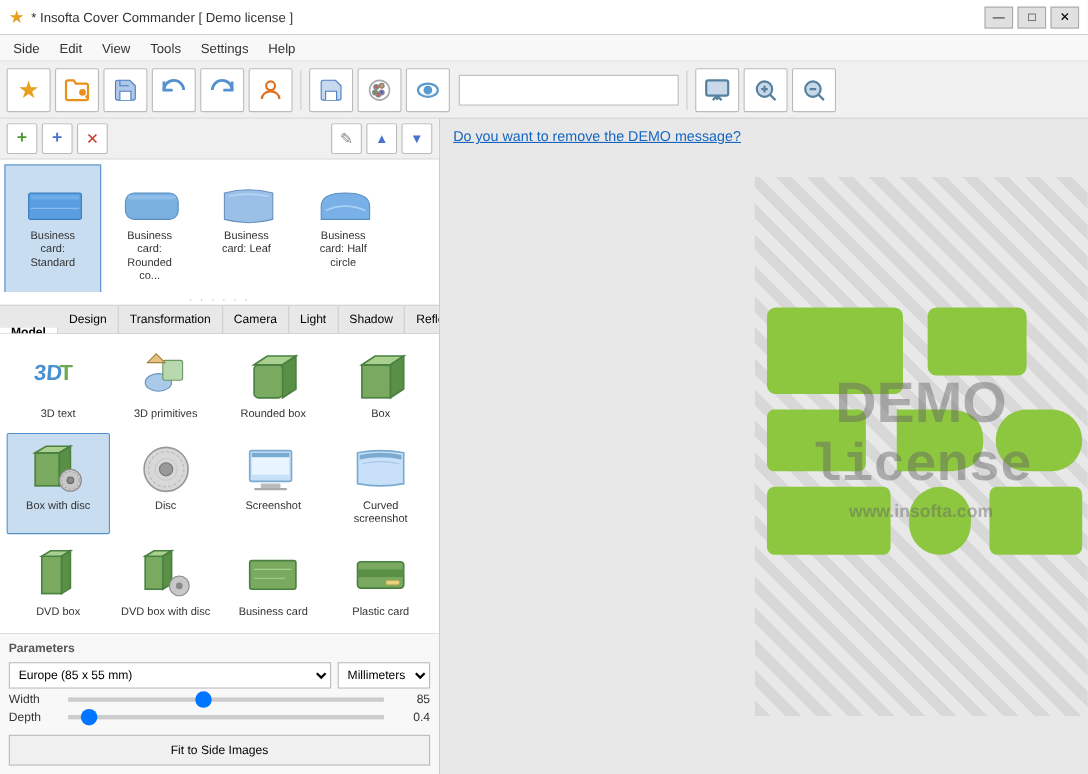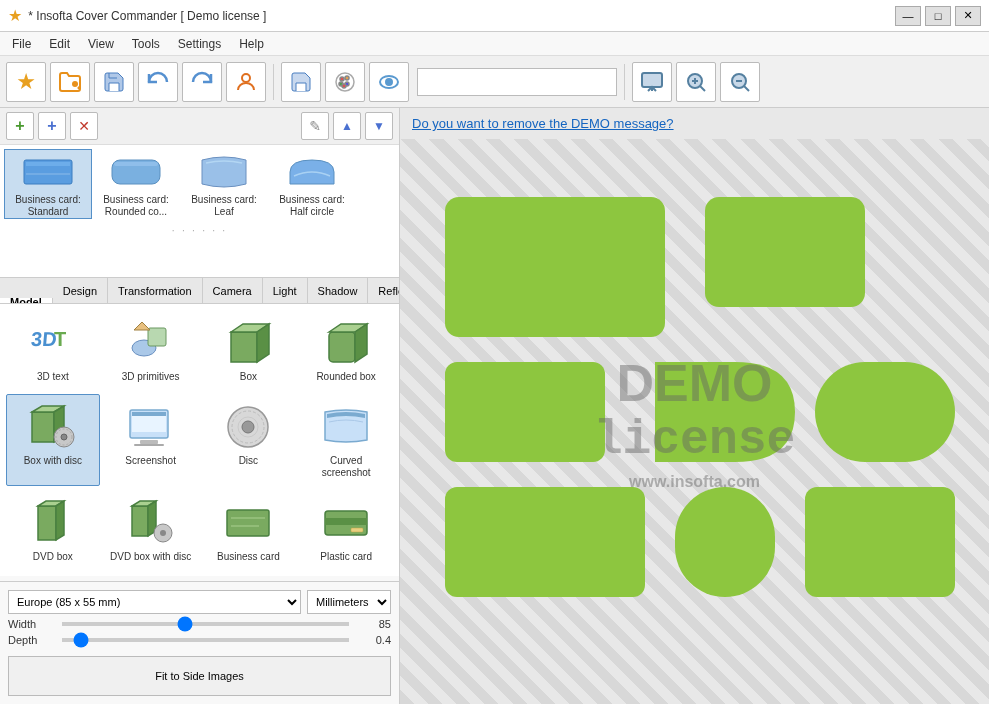--- a/index.html
+++ b/index.html
@@ -25,21 +25,21 @@
     #main { display: flex; height: calc(704px - 32px - 24px - 52px); }
 
     
     #left-panel { width: 400px; background: #f8f8f8; border-right: 1px solid #ccc; display: flex; flex-direction: column; }
 
     
     #template-area { height: 170px; border-bottom: 1px solid #ccc; background: #fff; overflow: hidden; position: relative; }
     #template-toolbar { display: flex; align-items: center; padding: 4px 6px; gap: 4px; background: #f0f0f0; border-bottom: 1px solid #ddd; }
     .template-btn { width: 28px; height: 28px; border: 1px solid #bbb; background: #fff; cursor: pointer; display: flex; align-items: center; justify-content: center; font-size: 14px; border-radius: 2px; }
     .template-grid { display: flex; flex-wrap: wrap; gap: 0; padding: 4px; overflow-y: auto; max-height: 120px; }
-    .template-item { width: 88px; text-align: center; padding: 0; cursor: pointer; border: 1px solid transparent; }
+    .template-item { width: 88px; text-align: center; padding: 15px; cursor: pointer; border: 1px solid transparent; }
     .template-item.selected { background: #c8ddf0; border-color: #5590c8; }
     .template-item .timg { width: 60px; height: 44px; margin: 0 auto; display: flex; align-items: center; justify-content: center; font-size: 28px; }
     .template-item .tlabel { font-size: 10px; color: #333; word-break: break-word; line-height: 1.2; }
 
     
     #tabs { display: flex; background: #e8e8e8; border-bottom: 1px solid #ccc; height: 26px; overflow: hidden; }
     .tab { padding: 4px 10px; cursor: pointer; font-size: 11px; border-right: 1px solid #ccc; display: flex; align-items: center; white-space: nowrap; }
     .tab.active { background: #fff; border-bottom: 2px solid #fff; font-weight: bold; margin-top: 20px; }
 
     
@@ -50,24 +50,24 @@
     .model-label { font-size: 10px; color: #333; margin-top: 2px; line-height: 1.2; }
 
     
     #params { border-top: 1px solid #ccc; background: #f8f8f8; padding: 8px; }
     #params-title { font-weight: bold; font-size: 11px; margin-bottom: 6px; color: #555; }
     .param-row { display: flex; align-items: center; margin-bottom: 4px; gap: 6px; }
     .param-select { height: 24px; border: 1px solid #bbb; font-size: 11px; padding: 0 4px; background: #fff; }
     .param-label { font-size: 11px; color: #333; width: 48px; }
     .param-slider { flex: 1; height: 4px; background: #ccc; appearance: none; cursor: pointer; }
     .param-value { font-size: 11px; color: #333; width: 36px; text-align: right; }
-    #fit-btn { width: 100%; height: 40px; background: #f0f0f0; border: 1px solid #bbb; cursor: pointer; font-size: 11px; margin-top: 6px; }
-
-    
-    #right-panel { flex: 1; background: #e8e8e8; display: flex; flex-direction: column; align-items: center; justify-content: flex-start; overflow: hidden; position: relative; }
+    #fit-btn { width: 100%; height: 28px; background: #f0f0f0; border: 1px solid #bbb; cursor: pointer; font-size: 11px; margin-top: 6px; }
+
+    
+    #right-panel { flex: 1; background: #e8e8e8; display: flex; flex-direction: row; align-items: center; justify-content: flex-start; overflow: hidden; position: relative; }
     #demo-link { padding: 8px 12px; font-size: 13px; color: #1565c0; text-decoration: underline; cursor: pointer; align-self: flex-start; }
     #preview-area { flex: 1; width: 100%; display: flex; align-items: flex-start; justify-content: center; position: relative; overflow: hidden; }
     #preview-canvas { width: 100%; height: 100%; background: 
       repeating-linear-gradient(45deg, #d8d8d8 0px, #d8d8d8 10px, #e8e8e8 10px, #e8e8e8 20px); 
       position: relative; display: flex; align-items: center; justify-content: center; }
 
     
     #demo-watermark { position: absolute; font-size: 48px; font-weight: bold; color: rgba(100,100,100,0.45); text-align: center; pointer-events: none; z-index: 10; }
     #demo-watermark .demo-line1 { font-size: 52px; }
     #demo-watermark .demo-line2 { font-size: 48px; font-family: Liberation Mono, monospace; }
@@ -91,21 +91,21 @@
     <span>* Insofta Cover Commander [ Demo license ]</span>
   </div>
   <div id="title-bar-right">
     <button class="title-btn">—</button>
     <button class="title-btn">□</button>
     <button class="title-btn close">✕</button>
   </div>
 </div>
 
 <div id="menu-bar">
-  <span class="menu-item">File</span>
+  <span class="menu-item">Side</span>
   <span class="menu-item">Edit</span>
   <span class="menu-item">View</span>
   <span class="menu-item">Tools</span>
   <span class="menu-item">Settings</span>
   <span class="menu-item">Help</span>
 </div>
 
 <div id="toolbar">
 
   <button class="toolbar-btn" title="New" style="color:#e8a020; font-size:22px;">★</button>
@@ -282,81 +282,81 @@
               <rect x="22" y="10" width="18" height="18" rx="2" fill="#b8d8b0" stroke="#6a9860" stroke-width="1"></rect>
               <polygon points="8,12 16,4 24,12" fill="#e8c080" stroke="#a08040" stroke-width="1"></polygon>
             </svg>
           </div>
           <div class="model-label">3D primitives</div>
         </div>
 
         <div class="model-item">
           <div class="model-icon">
             <svg width="50" height="50" viewBox="0 0 50 50">
+              <rect x="8" y="14" width="26" height="30" rx="4" fill="#7aaa60" stroke="#4a8040" stroke-width="1.5"></rect>
+              <polygon points="8,14 20,6 46,6 34,14" fill="#aad090" stroke="#4a8040" stroke-width="1.5"></polygon>
+              <polygon points="34,14 46,6 46,36 34,44" fill="#5a9045" stroke="#4a8040" stroke-width="1.5"></polygon>
+            </svg>
+          </div>
+          <div class="model-label">Rounded box</div>
+        </div>
+
+        <div class="model-item">
+          <div class="model-icon">
+            <svg width="50" height="50" viewBox="0 0 50 50">
               <rect x="8" y="14" width="26" height="30" fill="#7aaa60" stroke="#4a8040" stroke-width="1.5"></rect>
               <polygon points="8,14 20,6 46,6 34,14" fill="#aad090" stroke="#4a8040" stroke-width="1.5"></polygon>
               <polygon points="34,14 46,6 46,36 34,44" fill="#5a9045" stroke="#4a8040" stroke-width="1.5"></polygon>
             </svg>
           </div>
           <div class="model-label">Box</div>
-        </div>
-
-        <div class="model-item">
-          <div class="model-icon">
-            <svg width="50" height="50" viewBox="0 0 50 50">
-              <rect x="8" y="14" width="26" height="30" rx="4" fill="#7aaa60" stroke="#4a8040" stroke-width="1.5"></rect>
-              <polygon points="8,14 20,6 46,6 34,14" fill="#aad090" stroke="#4a8040" stroke-width="1.5"></polygon>
-              <polygon points="34,14 46,6 46,36 34,44" fill="#5a9045" stroke="#4a8040" stroke-width="1.5"></polygon>
-            </svg>
-          </div>
-          <div class="model-label">Rounded box</div>
         </div>
 
         <div class="model-item selected">
           <div class="model-icon">
             <svg width="50" height="50" viewBox="0 0 50 50">
               <rect x="4" y="10" width="22" height="30" fill="#7aaa60" stroke="#4a8040" stroke-width="1.5"></rect>
               <polygon points="4,10 14,4 36,4 26,10" fill="#aad090" stroke="#4a8040" stroke-width="1.5"></polygon>
               <polygon points="26,10 36,4 36,34 26,40" fill="#5a9045" stroke="#4a8040" stroke-width="1.5"></polygon>
               <ellipse cx="36" cy="35" rx="10" ry="10" fill="#c8c8c8" stroke="#888" stroke-width="1"></ellipse>
               <ellipse cx="36" cy="35" rx="3" ry="3" fill="#888" stroke="#666" stroke-width="1"></ellipse>
               <ellipse cx="36" cy="35" rx="8" ry="8" fill="none" stroke="#aaa" stroke-width="1" stroke-dasharray="2 2"></ellipse>
             </svg>
           </div>
           <div class="model-label">Box with disc</div>
         </div>
 
         <div class="model-item">
           <div class="model-icon">
             <svg width="50" height="50" viewBox="0 0 50 50">
+              <ellipse cx="25" cy="25" rx="20" ry="20" fill="#d8d8d8" stroke="#999" stroke-width="1.5"></ellipse>
+              <ellipse cx="25" cy="25" rx="6" ry="6" fill="#999" stroke="#777" stroke-width="1"></ellipse>
+              <ellipse cx="25" cy="25" rx="16" ry="16" fill="none" stroke="#bbb" stroke-width="1" stroke-dasharray="3 2"></ellipse>
+              <ellipse cx="25" cy="25" rx="10" ry="10" fill="none" stroke="#bbb" stroke-width="0.5"></ellipse>
+            </svg>
+          </div>
+          <div class="model-label">Disc</div>
+        </div>
+
+        <div class="model-item">
+          <div class="model-icon">
+            <svg width="50" height="50" viewBox="0 0 50 50">
               <rect x="4" y="8" width="38" height="28" rx="2" fill="#c8e0f8" stroke="#7aaad0" stroke-width="1.5"></rect>
               <rect x="6" y="10" width="34" height="20" fill="#e8f4ff"></rect>
               <rect x="6" y="10" width="34" height="4" fill="#7aaad0"></rect>
               <rect x="14" y="38" width="18" height="4" fill="#bbb" rx="1"></rect>
               <rect x="8" y="42" width="30" height="2" fill="#aaa" rx="1"></rect>
             </svg>
           </div>
           <div class="model-label">Screenshot</div>
         </div>
 
         <div class="model-item">
           <div class="model-icon">
             <svg width="50" height="50" viewBox="0 0 50 50">
-              <ellipse cx="25" cy="25" rx="20" ry="20" fill="#d8d8d8" stroke="#999" stroke-width="1.5"></ellipse>
-              <ellipse cx="25" cy="25" rx="6" ry="6" fill="#999" stroke="#777" stroke-width="1"></ellipse>
-              <ellipse cx="25" cy="25" rx="16" ry="16" fill="none" stroke="#bbb" stroke-width="1" stroke-dasharray="3 2"></ellipse>
-              <ellipse cx="25" cy="25" rx="10" ry="10" fill="none" stroke="#bbb" stroke-width="0.5"></ellipse>
-            </svg>
-          </div>
-          <div class="model-label">Disc</div>
-        </div>
-
-        <div class="model-item">
-          <div class="model-icon">
-            <svg width="50" height="50" viewBox="0 0 50 50">
               <path d="M4 10 Q25 6 46 10 L46 38 Q25 42 4 38 Z" fill="#c8e0f8" stroke="#7aaad0" stroke-width="1.5"></path>
               <path d="M6 12 Q25 8 44 12 L44 16 Q25 12 6 16 Z" fill="#7aaad0"></path>
               <path d="M8 20 Q25 16 42 20" fill="none" stroke="#aac8e8" stroke-width="1"></path>
             </svg>
           </div>
           <div class="model-label">Curved screenshot</div>
         </div>
 
         <div class="model-item">
           <div class="model-icon">
@@ -401,20 +401,21 @@
               <rect x="30" y="30" width="12" height="4" rx="1" fill="#e8d080" stroke="#c0a040" stroke-width="0.5"></rect>
             </svg>
           </div>
           <div class="model-label">Plastic card</div>
         </div>
 
       </div>
     </div>
 
     <div id="params">
+      <div id="params-title">Parameters</div>
       <div class="param-row">
         <select class="param-select" style="flex:1;">
           <option>Europe (85 x 55 mm)</option>
           <option>Standard (90 x 50 mm)</option>
           <option>US (88.9 x 50.8 mm)</option>
         </select>
         <select class="param-select" style="width:84px;">
           <option>Millimeters</option>
           <option>Inches</option>
           <option>Pixels</option>

